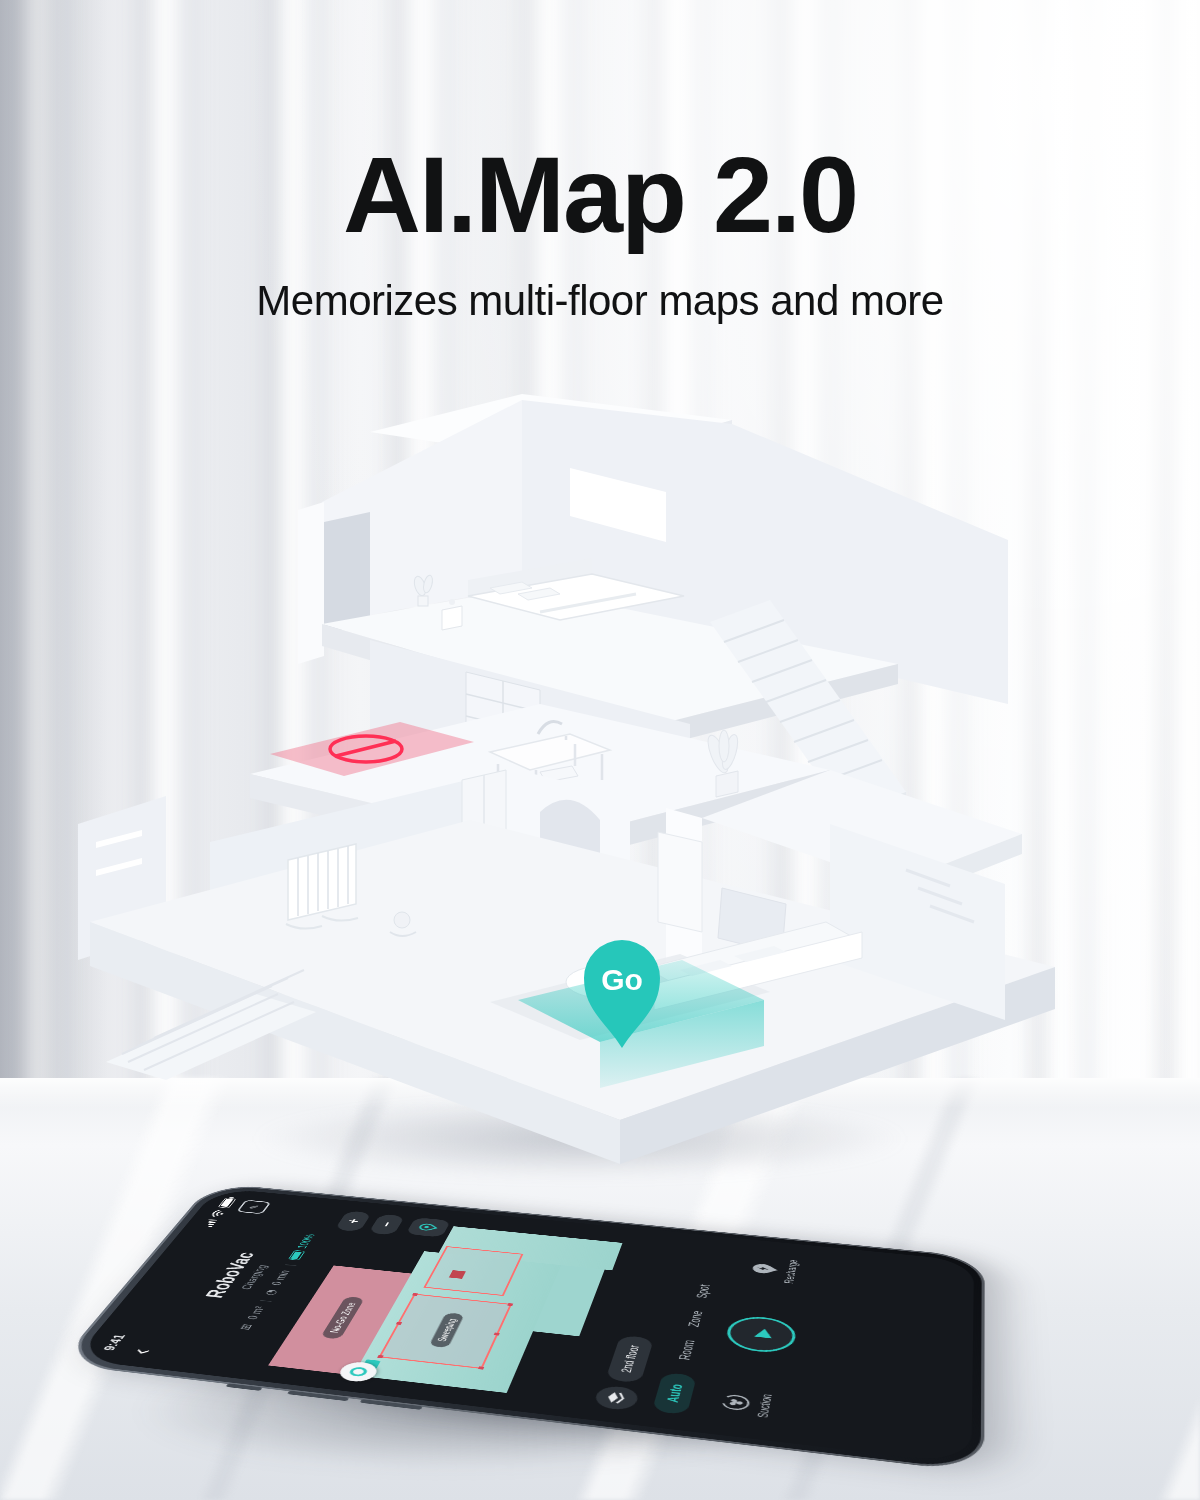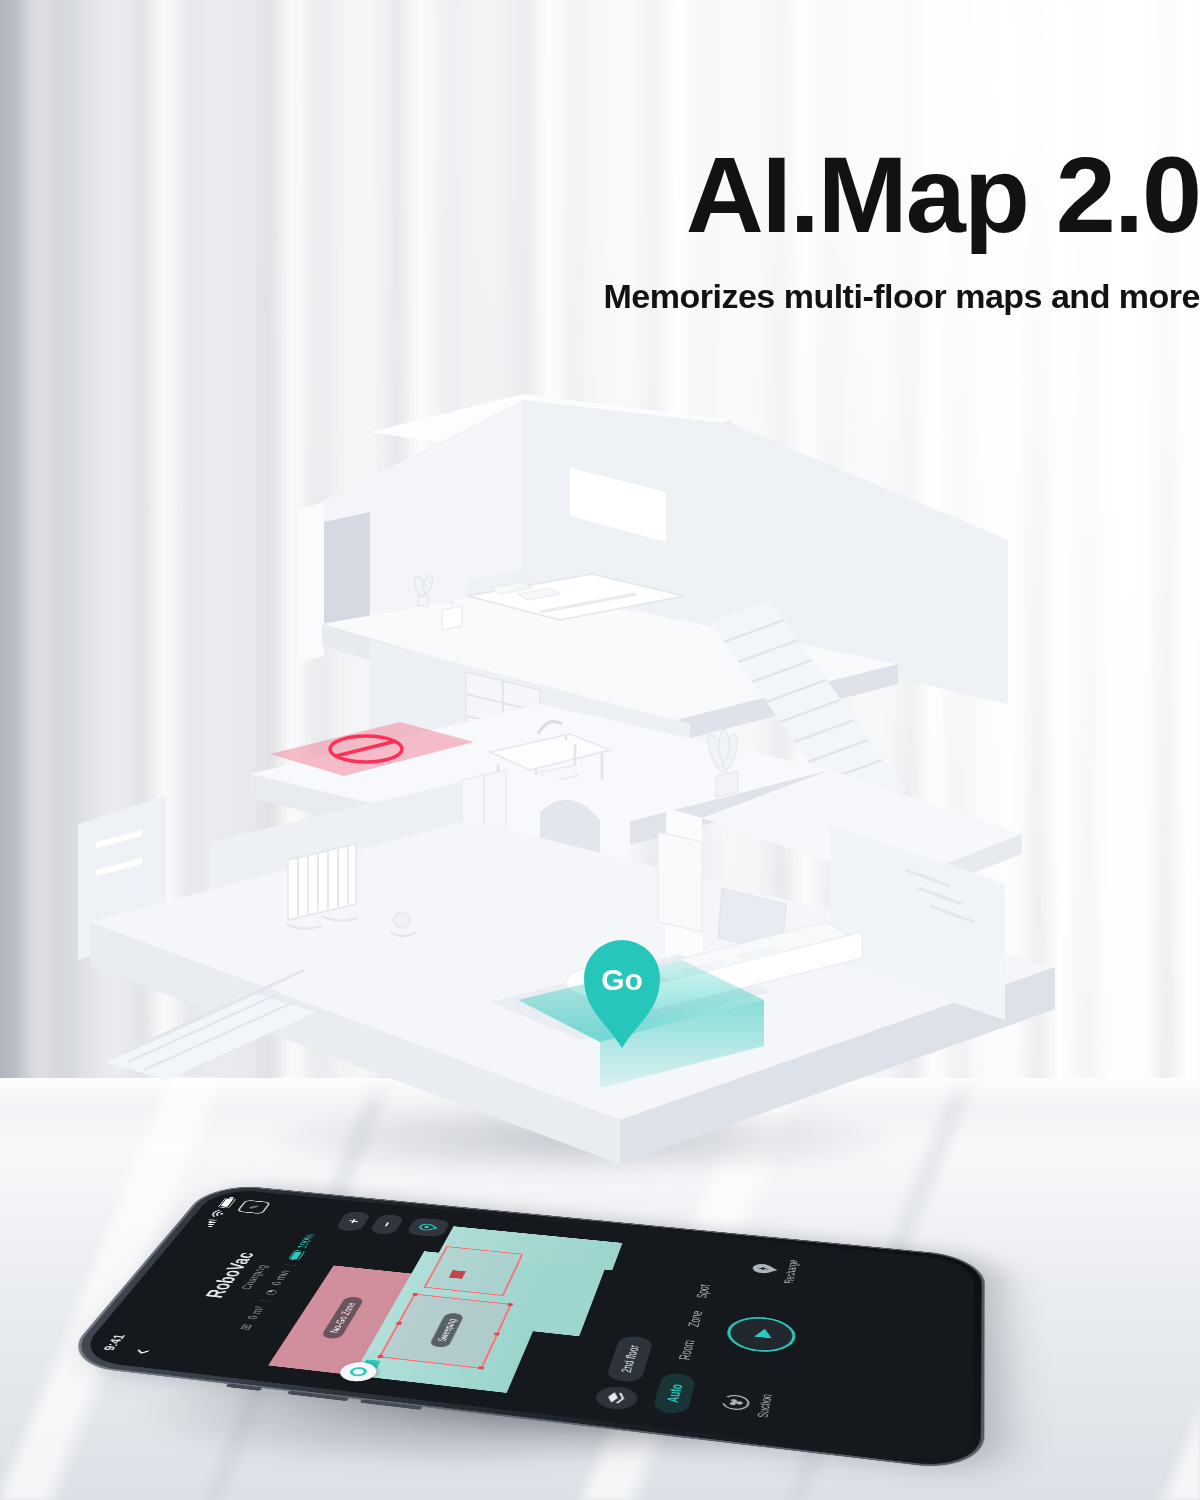--- a/index.html
+++ b/index.html
@@ -22,23 +22,23 @@
   .table{position:absolute;left:0;right:0;top:1078px;bottom:0;
     background:linear-gradient(180deg,#edeff2 0%,#f7f8fa 16%,#e8ebef 55%,#dde1e7 100%);}
   .table::before{content:"";position:absolute;inset:0;opacity:.8;
     background:repeating-linear-gradient(112deg,rgba(255,255,255,0) 0 150px,rgba(255,255,255,.85) 165px 195px,
                rgba(255,255,255,0) 215px 340px,rgba(188,193,202,.30) 352px 360px,rgba(255,255,255,0) 372px 540px);
     filter:blur(2px);}
   .table::after{content:"";position:absolute;left:0;right:0;top:0;height:30px;
     background:linear-gradient(180deg,rgba(255,255,255,.9),rgba(255,255,255,0));}
 
   
-  .headline{position:absolute;left:0;right:0;top:138px;text-align:right;color:#111213;}
+  .headline{position:absolute;left:0;right:0;top:138px;text-align:center;color:#111213;}
   .title{font-size:108px;line-height:1.05;font-weight:900;letter-spacing:-2px;margin:0;}
-  .subtitle{font-size:34px;font-weight:700;letter-spacing:-.5px;margin-top:26px;}
+  .subtitle{font-size:42px;font-weight:400;letter-spacing:-.5px;margin-top:26px;}
 
   
   .house{position:absolute;left:70px;top:372px;width:1060px;height:800px;}
   .house-shadow{position:absolute;left:250px;top:1100px;width:660px;height:78px;
     background:radial-gradient(ellipse,rgba(148,154,166,.5),rgba(148,154,166,0) 70%);filter:blur(7px);}
 
   
   .phone-shadow{position:absolute;left:130px;top:1316px;width:860px;height:150px;transform:rotate(-3deg);
     background:radial-gradient(ellipse,rgba(45,52,64,.55),rgba(45,52,64,0) 70%);filter:blur(9px);}
   .phone{position:absolute;left:345px;top:878px;width:400px;height:860px;border-radius:58px;

